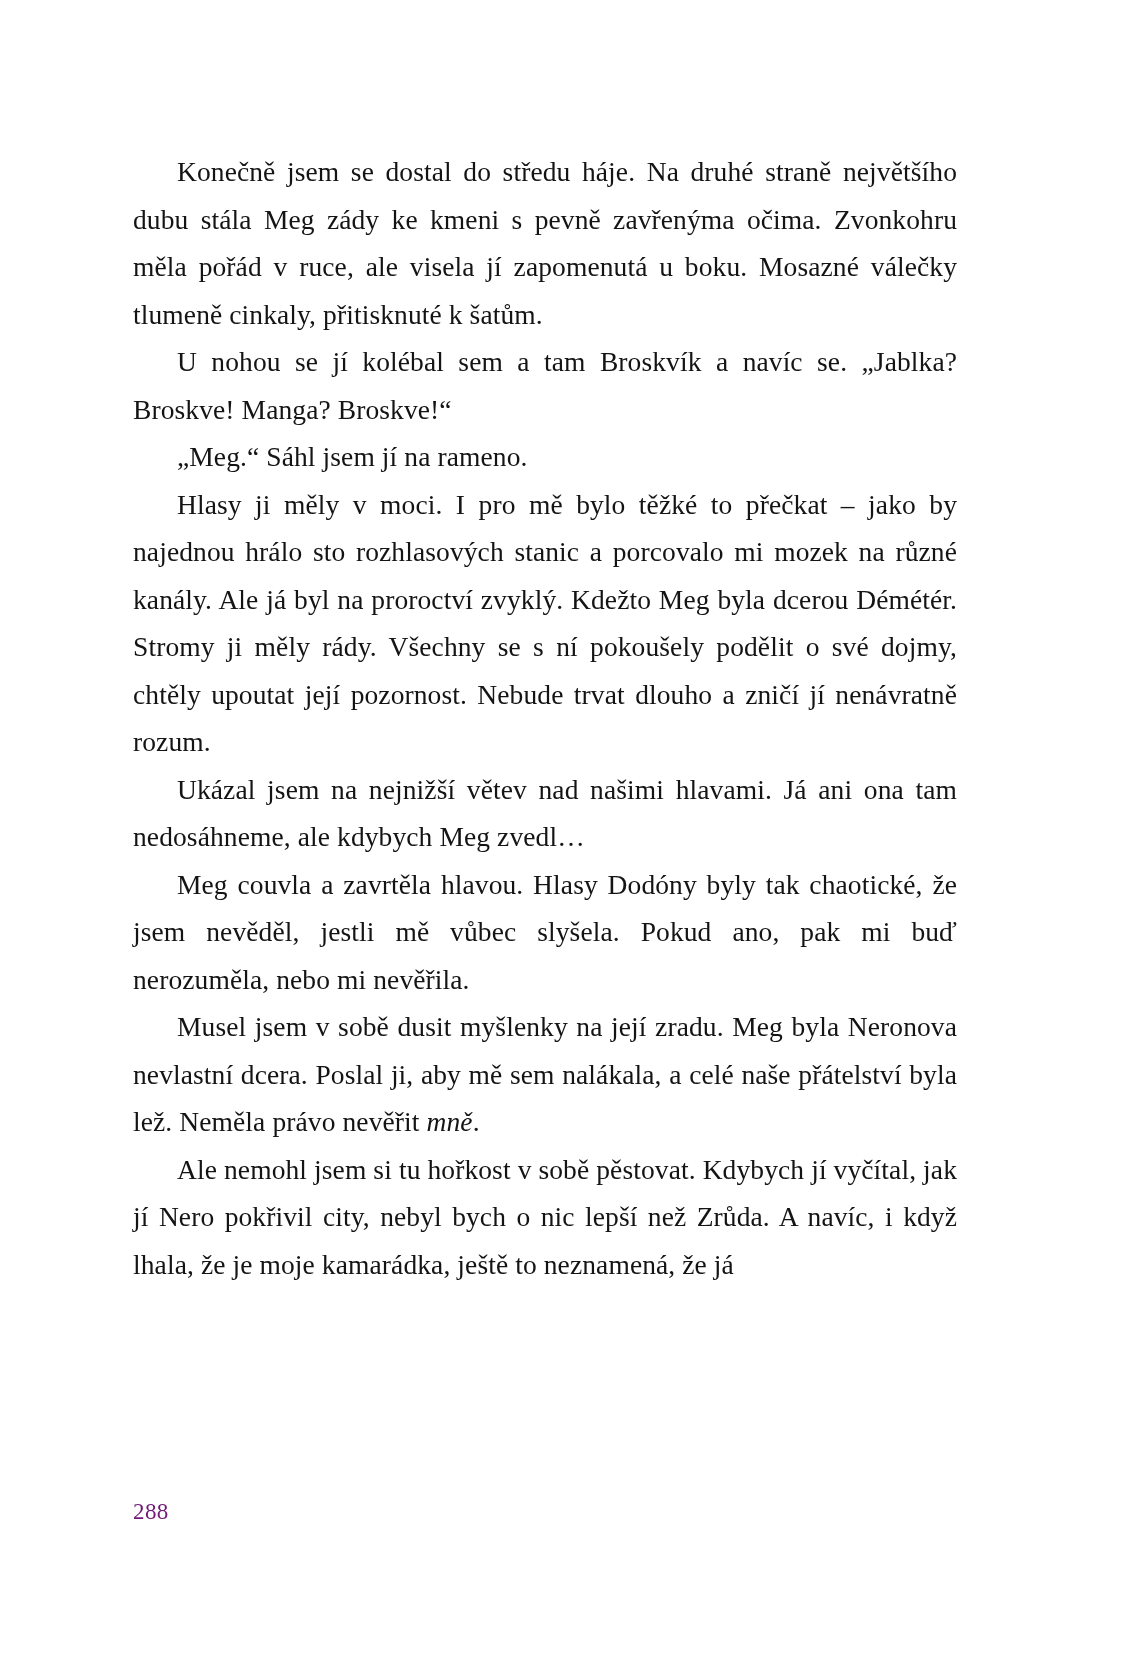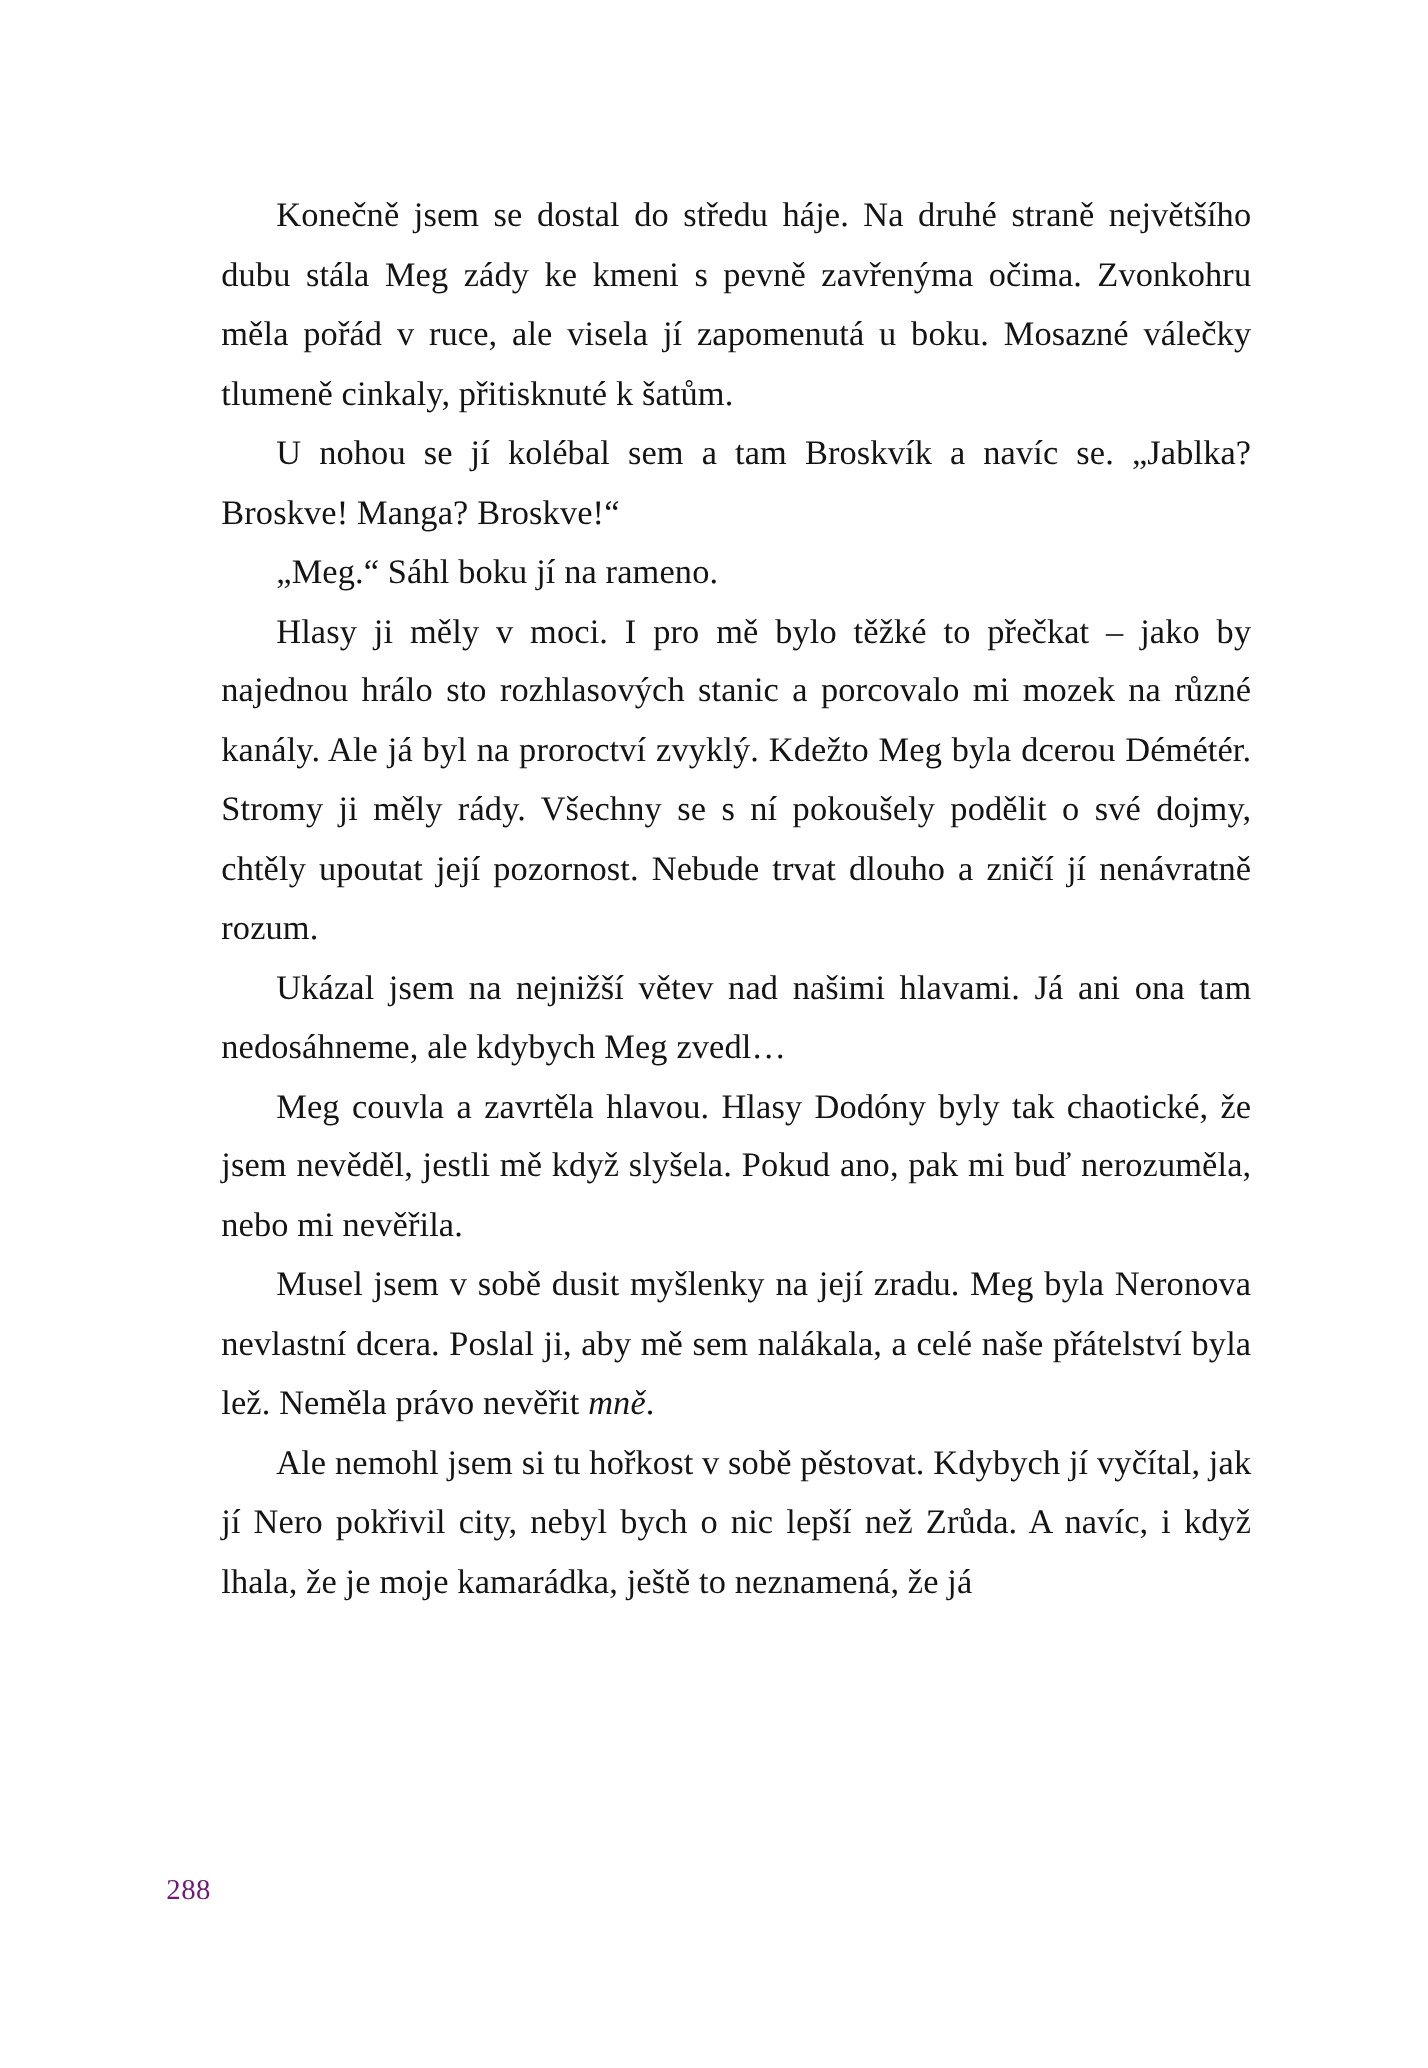--- a/index.html
+++ b/index.html
@@ -20,21 +20,20 @@
     top: 0;
     width: 1142px;
     height: 1654px;
     box-sizing: border-box;
   }
   .text-block {
     position: absolute;
     left: 133px;
     top: 148px;
     width: 824px;
-    margin-left: 44px;
   }
   .para {
     margin: 0;
     font-size: 27.5px;
     line-height: 47.5px;
     text-align: justify;
     text-indent: 44px;
     letter-spacing: 0.1px;
     -webkit-hyphens: manual;
     hyphens: manual;
@@ -54,21 +53,21 @@
     color: #701a75;
   }
 </style>
 </head>
 <body>
 
 <div class="page">
   <div class="text-block">
     <p class="para first">Konečně jsem se dostal do středu háje. Na druhé straně největšího dubu stála Meg zády ke kmeni s pevně zavřenýma očima. Zvonkohru měla pořád v ruce, ale visela jí zapomenutá u boku. Mosazné válečky tlumeně cinkaly, přitisknuté k šatům.</p>
     <p class="para">U nohou se jí kolébal sem a tam Broskvík a navíc se. „Jablka? Broskve! Manga? Broskve!“</p>
-    <p class="para">„Meg.“ Sáhl boku jí na rameno.</p>
+    <p class="para">„Meg.“ Sáhl jsem jí na rameno.</p>
     <p class="para">Hlasy ji měly v moci. I pro mě bylo těžké to přečkat – jako by najednou hrálo sto rozhlasových stanic a porcovalo mi mozek na různé kanály. Ale já byl na proroctví zvyklý. Kdežto Meg byla dcerou Démétér. Stromy ji měly rády. Všechny se s ní pokoušely podělit o své dojmy, chtěly upoutat její pozornost. Nebude trvat dlouho a zničí jí nenávratně rozum.</p>
     <p class="para">Ukázal jsem na nejnižší větev nad našimi hlavami. Já ani ona tam nedosáhneme, ale kdybych Meg zvedl…</p>
-    <p class="para">Meg couvla a zavrtěla hlavou. Hlasy Dodóny byly tak chaotické, že jsem nevěděl, jestli mě když slyšela. Pokud ano, pak mi buď nerozuměla, nebo mi nevěřila.</p>
+    <p class="para">Meg couvla a zavrtěla hlavou. Hlasy Dodóny byly tak chaotické, že jsem nevěděl, jestli mě vůbec slyšela. Pokud ano, pak mi buď nerozuměla, nebo mi nevěřila.</p>
     <p class="para"><span>Musel jsem v sobě dusit myšlenky na její zradu. Meg byla Neronova nevlastní dcera. Poslal ji, aby mě sem nalákala, a celé naše přátelství byla lež. Neměla právo nevěřit </span><em>mně</em><span>.</span></p>
     <p class="para">Ale nemohl jsem si tu hořkost v sobě pěstovat. Kdybych jí vyčítal, jak jí Nero pokřivil city, nebyl bych o nic lepší než Zrůda. A navíc, i když lhala, že je moje kamarádka, ještě to neznamená, že já</p>
   </div>
   <div class="folio">288</div>
 </div>
 
 </body></html>

